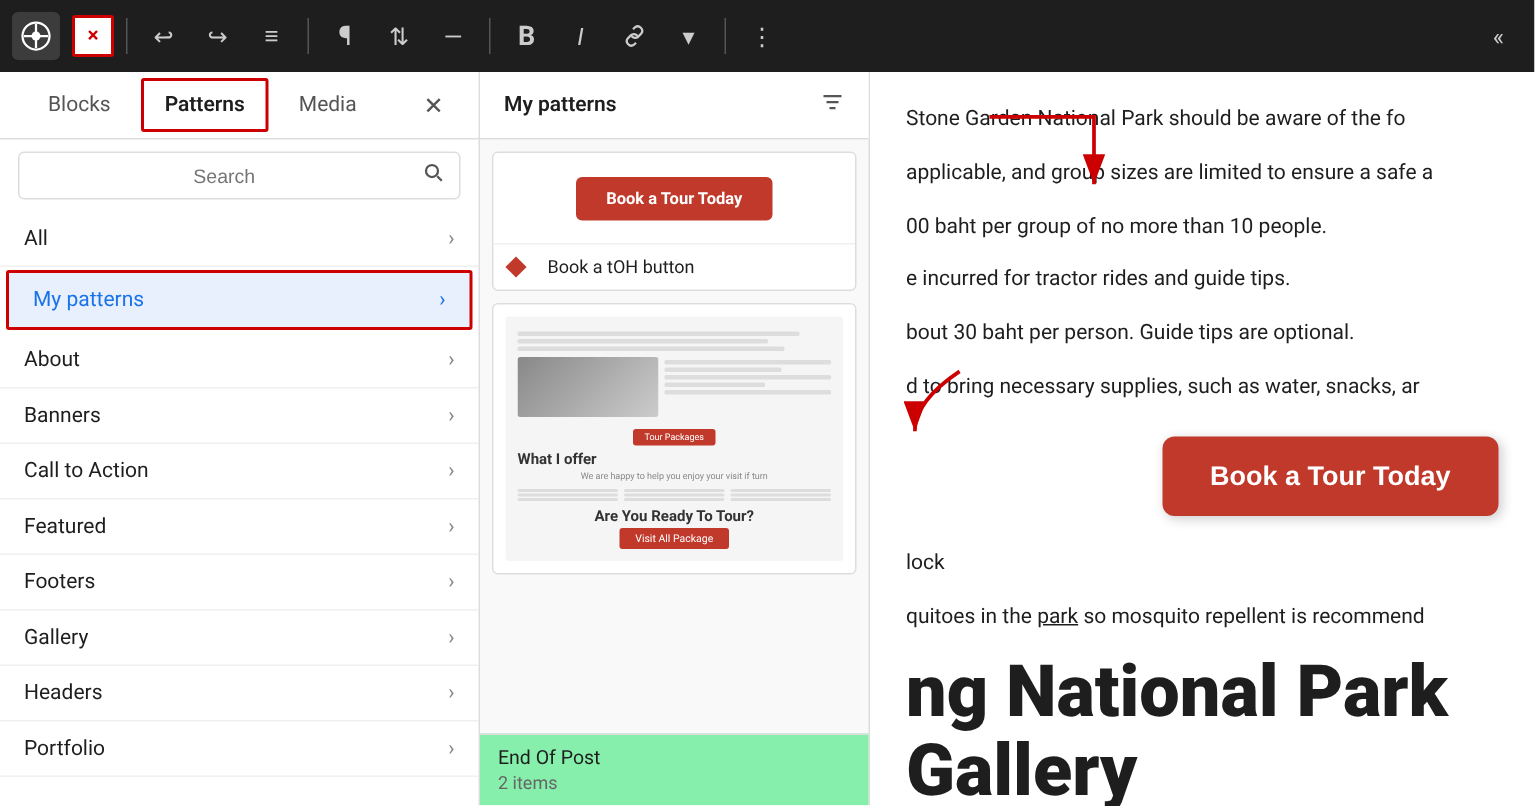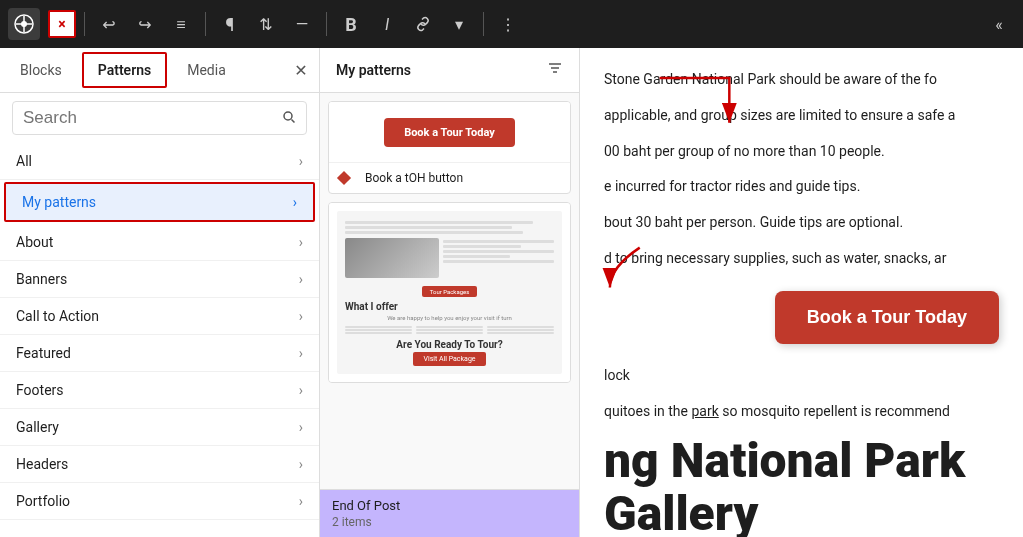--- a/index.html
+++ b/index.html
@@ -31,40 +31,40 @@
     .main-content { display: flex; flex: 1; overflow: hidden; position: relative; }
 
     
     .left-panel {
       width: 320px; flex-shrink: 0; border-right: 1px solid #ddd;
       display: flex; flex-direction: column; background: #fff; position: relative;
     }
 
     
     .panel-tabs {
-      display: flex; align-items: center; border-bottom: 1px solid #ddd; padding: 0 4px;
+      display: flex; align-items: center; border-bottom: 1px solid #ddd; padding: 0 16px;
     }
     .panel-tab {
       padding: 12px 16px; cursor: pointer; font-size: 14px; color: #555; border-bottom: 2px solid transparent; margin-bottom: -1px;
     }
     .panel-tab.patterns-tab {
       border: 2px solid #cc0000; padding: 8px 14px; margin: 4px; border-radius: 2px; color: #1e1e1e; font-weight: 600;
     }
     .panel-tab-close {
       margin-left: auto; width: 28px; height: 28px; display: flex; align-items: center; justify-content: center;
       cursor: pointer; color: #555; font-size: 16px;
     }
 
     
     .search-bar {
       display: flex; align-items: center; margin: 8px 12px;
       border: 1px solid #ddd; border-radius: 4px; padding: 6px 10px; gap: 6px;
     }
     .search-bar input {
-      border: none; outline: none; flex: 1; font-size: 17px; color: #555;
+      border: none; outline: none; flex: 1; font-size: 13px; color: #555; text-align: center;
     }
     .search-bar .search-icon { color: #555; font-size: 14px; cursor: pointer; }
 
     
     .nav-list { flex: 1; overflow-y: auto; }
     .nav-item {
       display: flex; align-items: center; justify-content: space-between;
       padding: 10px 16px; cursor: pointer; font-size: 14px; color: #1e1e1e;
       border-bottom: 1px solid #f0f0f0;
     }
@@ -115,21 +115,21 @@
     .section-preview-img-fill { background: linear-gradient(135deg, #a0a0a0, #e0e0e0); width: 100%; height: 100%; }
     .section-preview-line { height: 3px; background: #ddd; border-radius: 1px; margin: 2px 0; }
     .section-preview-offer-title { font-size: 10px; font-weight: bold; color: #333; margin: 4px 0 2px; }
     .section-preview-offer-sub { font-size: 7px; text-align: center; color: #888; margin-bottom: 4px; }
     .section-preview-cols { display: flex; gap: 4px; margin-bottom: 4px; }
     .section-preview-col { flex: 1; }
     .section-preview-col-line { height: 2px; background: #ddd; border-radius: 1px; margin: 1px 0; }
     .section-preview-ready { font-size: 10px; font-weight: bold; text-align: center; color: #333; margin: 4px 0 2px; }
     .section-preview-ready-btn { background: #c0392b; color: #fff; font-size: 7px; padding: 3px 10px; border-radius: 2px; margin: 0 auto; display: block; width: fit-content; }
 
-    .patterns-footer { padding: 8px 12px; font-size: 12px; color: #666; border-top: 1px solid #ddd; background: #c4b5fd; }
+    .patterns-footer { padding: 8px 12px; font-size: 12px; color: #666; border-top: 1px solid #ddd; background: #86efac; }
     .patterns-footer-label { margin-bottom: 2px; color: #1e1e1e; font-size: 13px; }
     .patterns-footer-count { font-size: 12px; color: #666; }
 
     
     .right-content {
       flex: 1; overflow-y: auto; padding: 20px 24px; background: #fff; position: relative;
     }
     .right-content-text { font-size: 14px; color: #1e1e1e; line-height: 1.7; }
     .right-content-text p { margin-bottom: 12px; }
     .right-content-text .underline { text-decoration: underline; }

